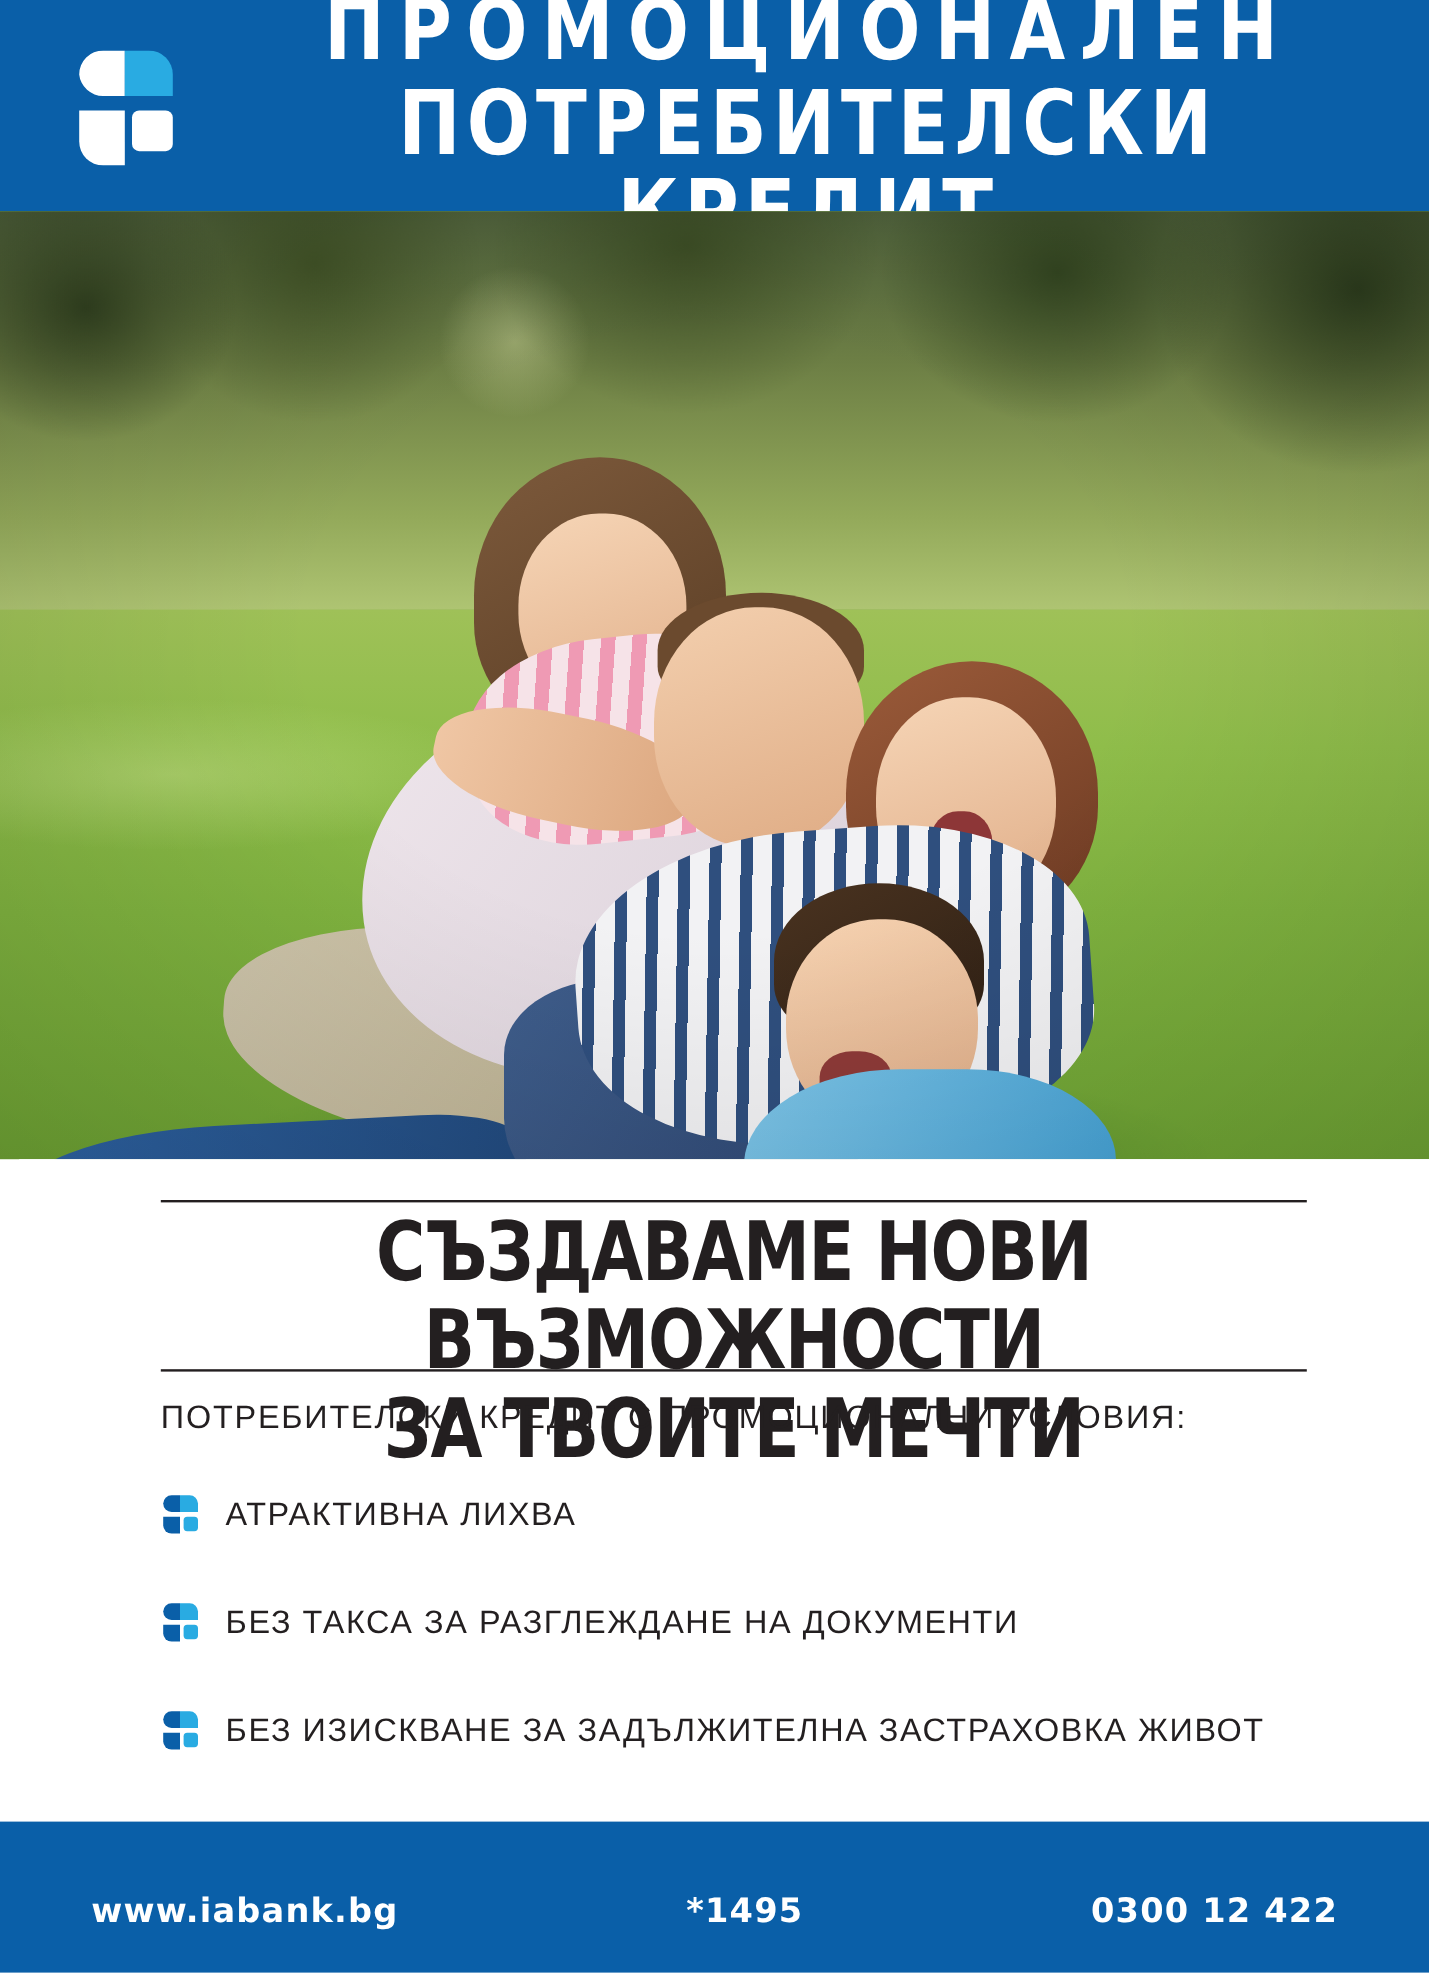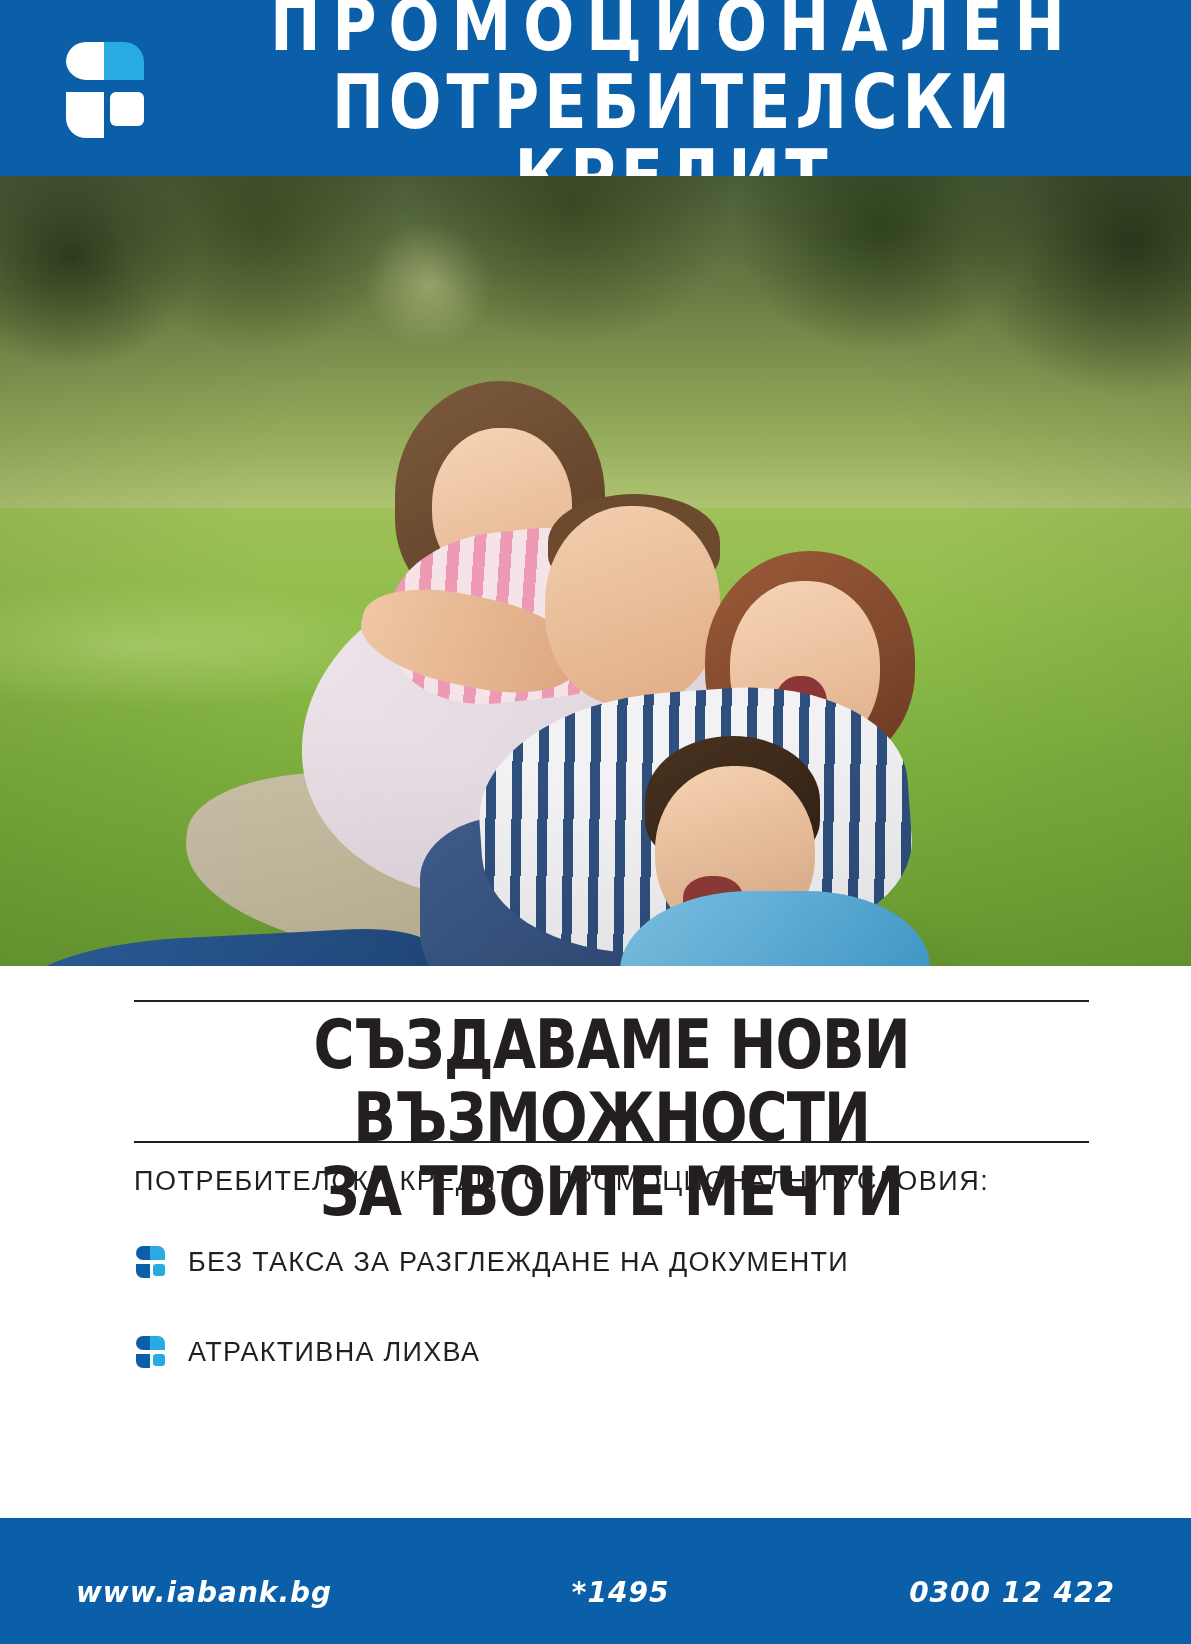--- a/index.html
+++ b/index.html
@@ -264,21 +264,20 @@
     display:flex; align-items:center; justify-content:space-between;
     padding:0 76px;
     margin-top:22px;
   }
   .footer-item {
     color:#ffffff;
     font-size:28px;
     font-weight:bold;
     letter-spacing:1px;
     font-family:"DejaVu Sans", sans-serif;
-    font-style:italic;
   }
   .footer-center { flex:0 0 auto; }
 </style>
 </head>
 <body>
 
 <div class="poster">
 
   <div class="header">
     <div class="logo-wrap">
@@ -341,35 +340,46 @@
 
       <div class="bullet">
         <span class="bullet-icon">
           <svg width="34" height="34" viewBox="0 0 34 34" xmlns="http://www.w3.org/2000/svg">
             <path d="M2 8 A7 7 0 0 1 9 1 L16 1 L16 15 L9 15 A7 7 0 0 1 2 8 Z" fill="#0a5fa8"></path>
             <path d="M16 1 L24 1 A7 7 0 0 1 31 8 L31 15 L16 15 Z" fill="#29abe2"></path>
             <path d="M2 19 L16 19 L16 33 L9 33 A7 7 0 0 1 2 26 Z" fill="#0a5fa8"></path>
             <rect x="19" y="19" width="12" height="12" rx="3" fill="#29abe2"></rect>
           </svg>
         </span>
-        <span class="bullet-text">БЕЗ ТАКСА ЗА РАЗГЛЕЖДАНЕ НА ДОКУМЕНТИ</span>
+        <span class="bullet-text">АТРАКТИВНА ЛИХВА</span>
       </div>
 
       <div class="bullet">
         <span class="bullet-icon">
           <svg width="34" height="34" viewBox="0 0 34 34" xmlns="http://www.w3.org/2000/svg">
             <path d="M2 8 A7 7 0 0 1 9 1 L16 1 L16 15 L9 15 A7 7 0 0 1 2 8 Z" fill="#0a5fa8"></path>
             <path d="M16 1 L24 1 A7 7 0 0 1 31 8 L31 15 L16 15 Z" fill="#29abe2"></path>
             <path d="M2 19 L16 19 L16 33 L9 33 A7 7 0 0 1 2 26 Z" fill="#0a5fa8"></path>
             <rect x="19" y="19" width="12" height="12" rx="3" fill="#29abe2"></rect>
           </svg>
         </span>
-        <span class="bullet-text">АТРАКТИВНА ЛИХВА</span>
+        <span class="bullet-text">БЕЗ ТАКСА ЗА РАЗГЛЕЖДАНЕ НА ДОКУМЕНТИ</span>
       </div>
 
+      <div class="bullet">
+        <span class="bullet-icon">
+          <svg width="34" height="34" viewBox="0 0 34 34" xmlns="http://www.w3.org/2000/svg">
+            <path d="M2 8 A7 7 0 0 1 9 1 L16 1 L16 15 L9 15 A7 7 0 0 1 2 8 Z" fill="#0a5fa8"></path>
+            <path d="M16 1 L24 1 A7 7 0 0 1 31 8 L31 15 L16 15 Z" fill="#29abe2"></path>
+            <path d="M2 19 L16 19 L16 33 L9 33 A7 7 0 0 1 2 26 Z" fill="#0a5fa8"></path>
+            <rect x="19" y="19" width="12" height="12" rx="3" fill="#29abe2"></rect>
+          </svg>
+        </span>
+        <span class="bullet-text">БЕЗ ИЗИСКВАНЕ ЗА ЗАДЪЛЖИТЕЛНА ЗАСТРАХОВКА ЖИВОТ</span>
+      </div>
 
     </div>
   </div>
 
   <div class="footer">
     <div class="footer-inner">
       <span class="footer-item">www.iabank.bg</span>
       <span class="footer-item footer-center">*1495</span>
       <span class="footer-item">0300 12 422</span>
     </div>

